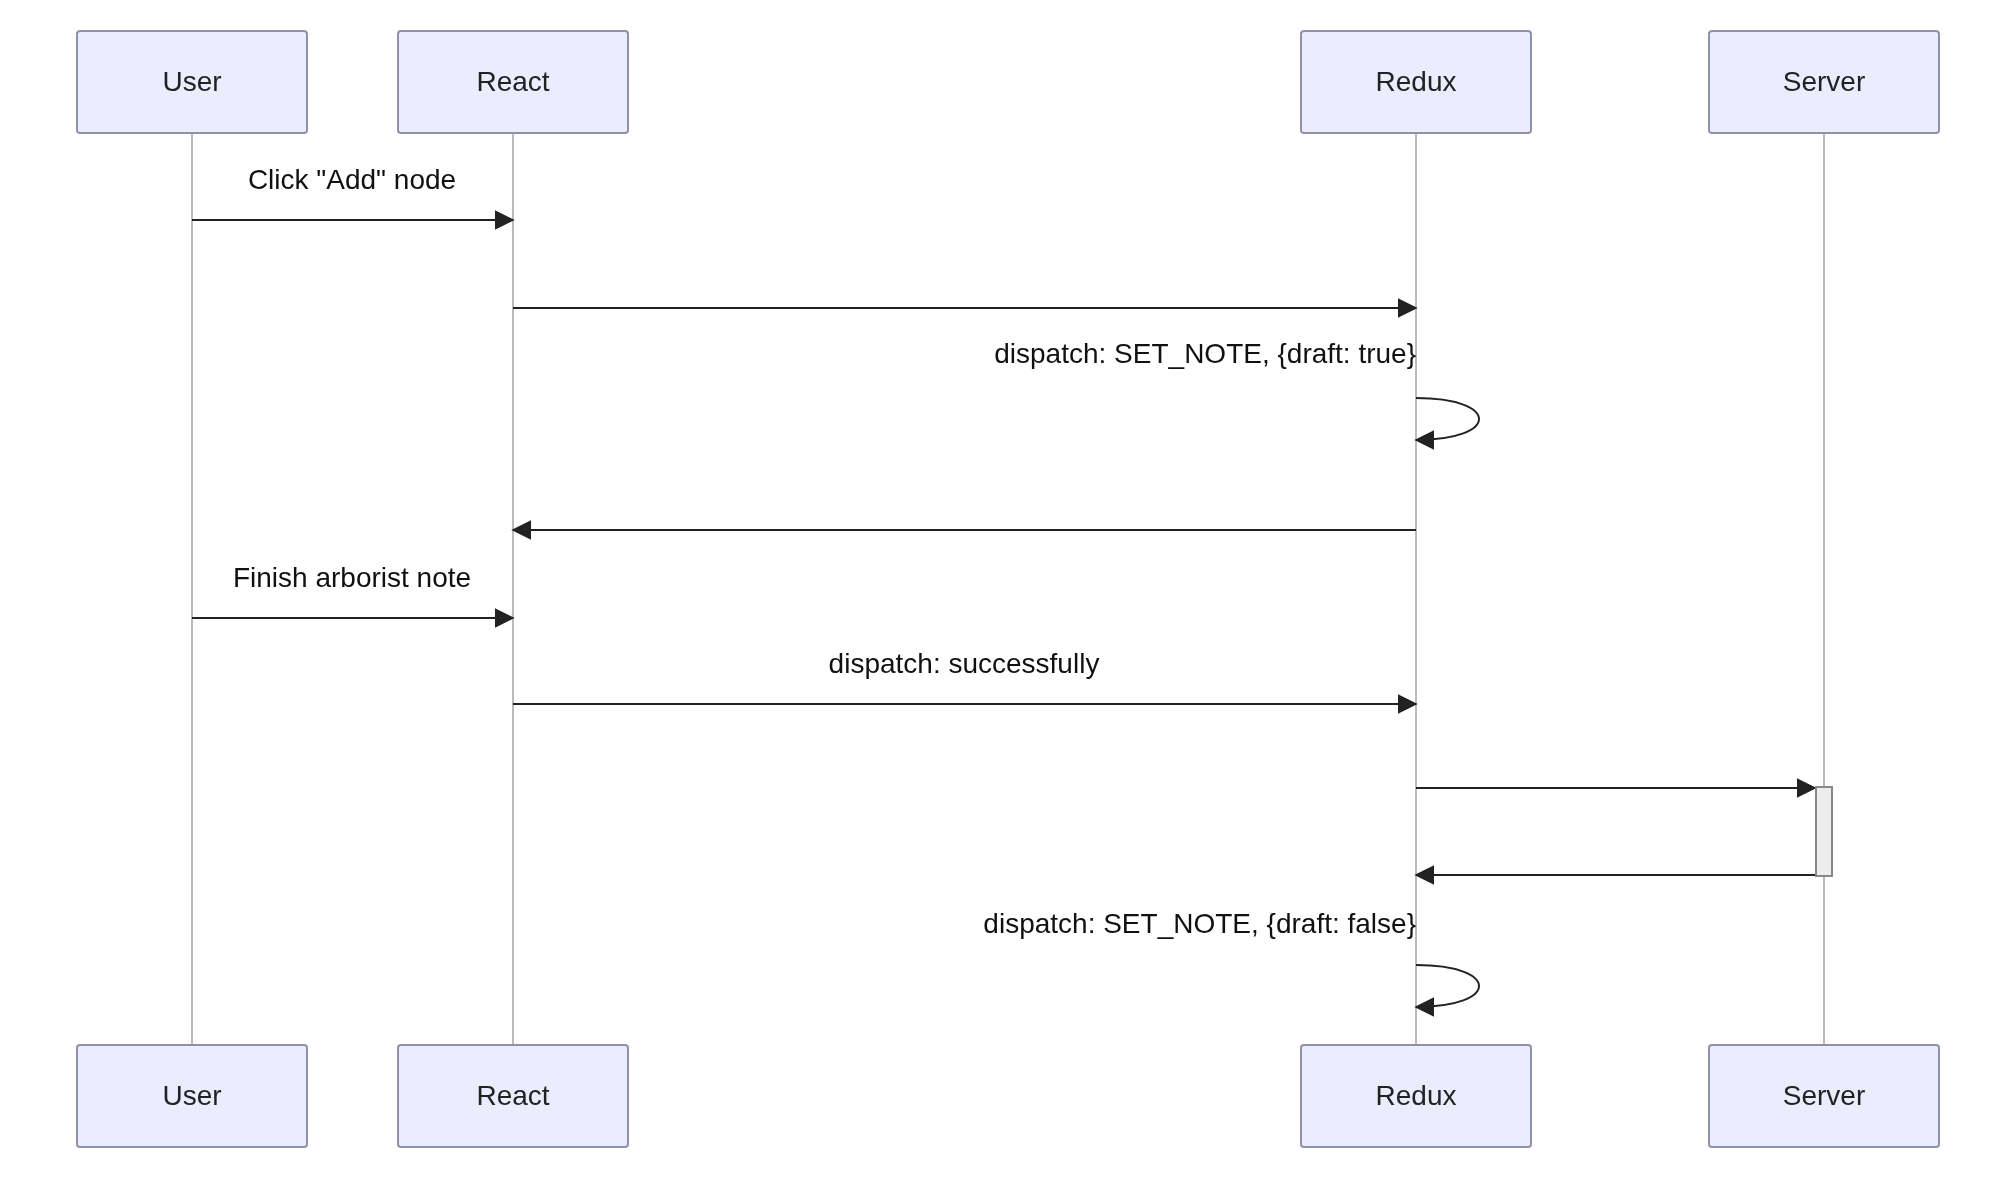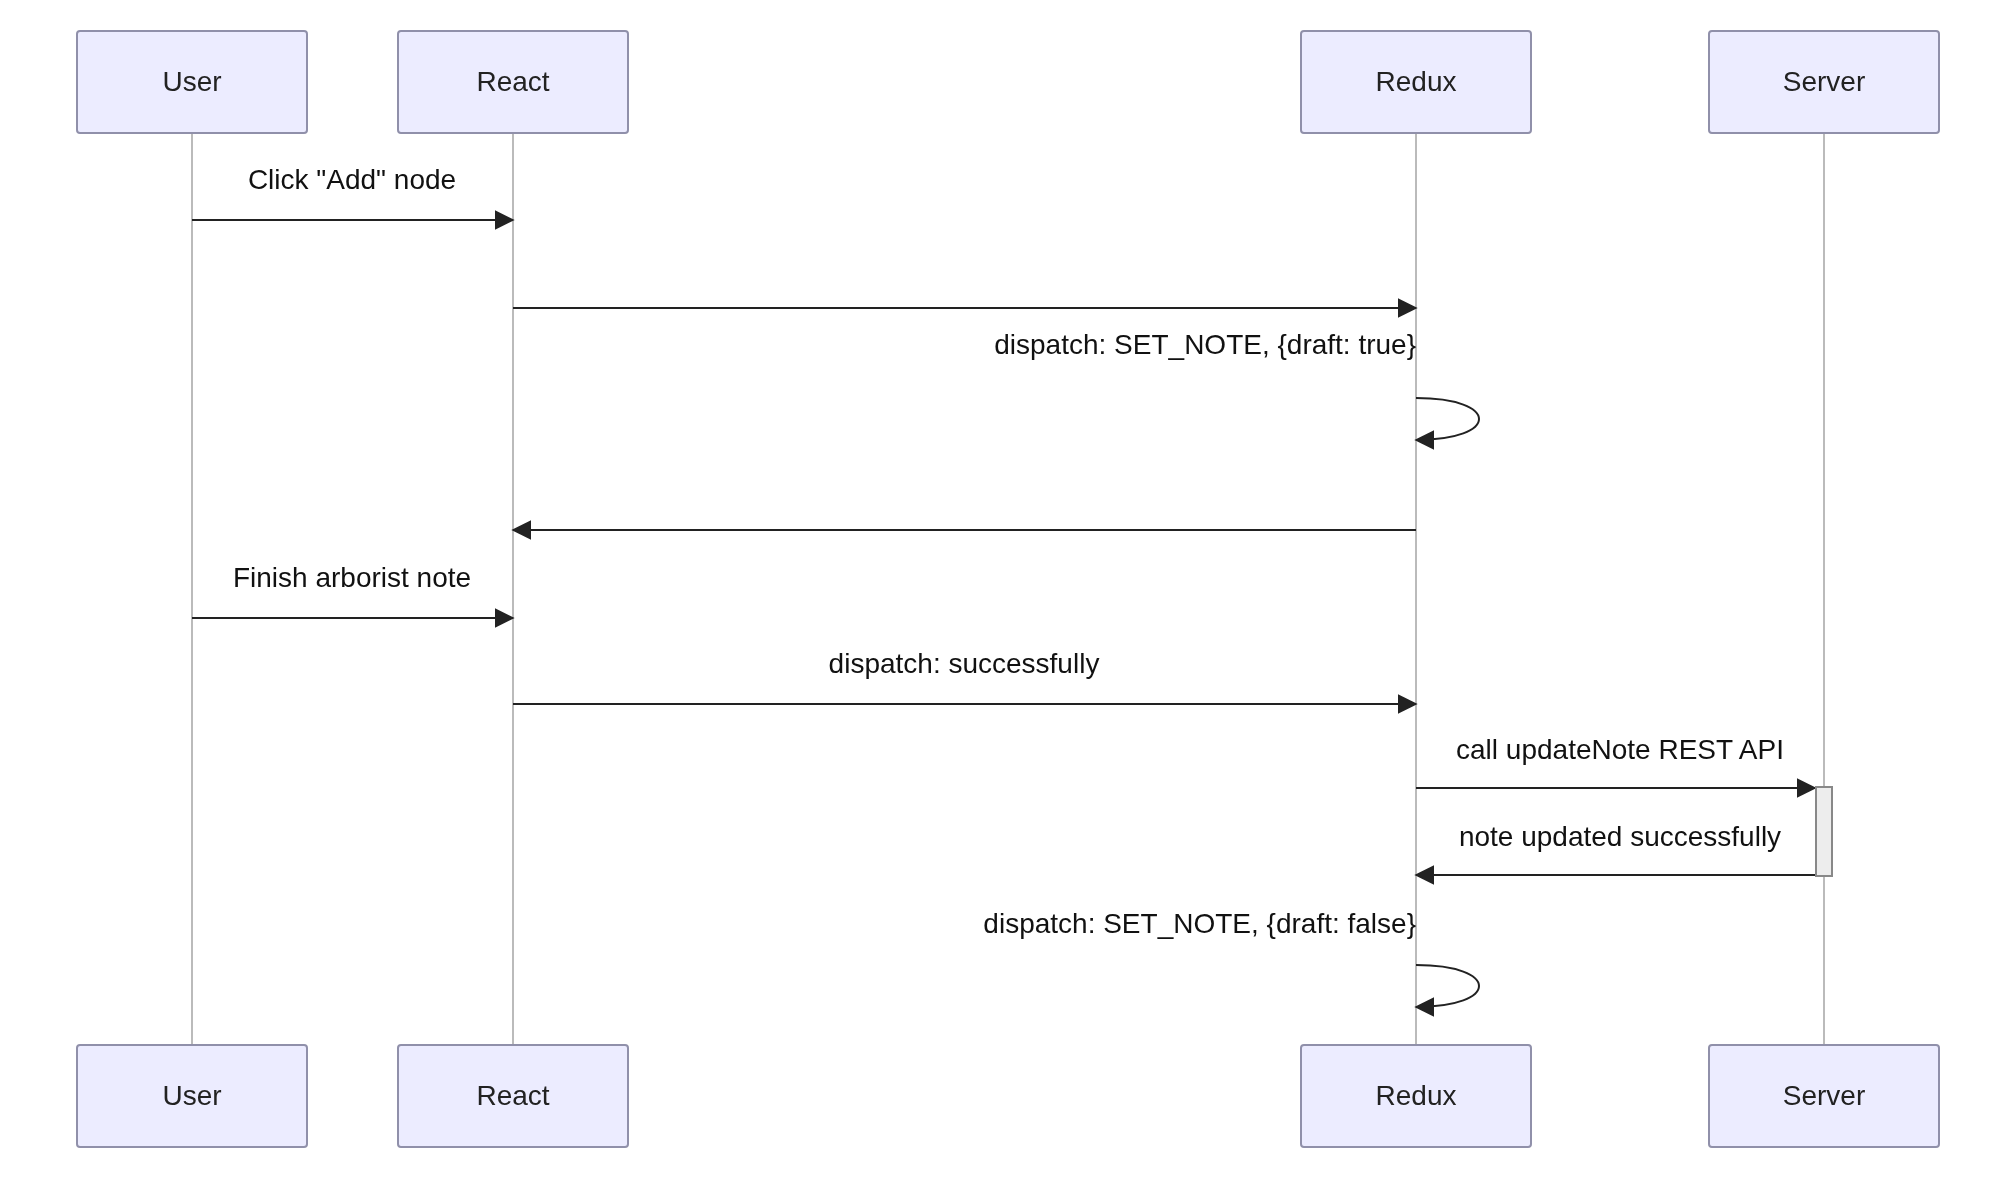--- a/index.html
+++ b/index.html
@@ -103,20 +103,18 @@
   <div class="participant" style="left:1300px;top:1044px; width:232px; height:104px;">
       <span>Redux</span>
     </div>
   <div class="participant" style="left:1708px;top:1044px; width:232px; height:104px;">
       <span>Server</span>
     </div>
 
   <div class="activation" style="left:1815px; top:786px; width:18px; height:91px;"></div>
 
   <div class="msglabel" style="left:352px;  top:164px;">Click "Add" node</div>
-  <div class="msglabel" style="left:1416px; top:329px; transform: translateX(-100%);">dispatch: SET_NOTE, {draft: true}</div>
+  <div class="msglabel" style="left:1416px; top:338px; transform: translateX(-100%);">dispatch: SET_NOTE, {draft: true}</div>
   <div class="msglabel" style="left:352px;  top:562px;">Finish arborist note</div>
   <div class="msglabel" style="left:964px;  top:648px;">dispatch: successfully</div>
-  <div class="msglabel" style="left:1620px; top:734px;">call updateNote REST API</div>
-  <div class="msglabel" style="left:1620px; top:821px;">note updated successfully</div>
   <div class="msglabel" style="left:1416px; top:908px; transform: translateX(-100%); text-align: right;">dispatch: SET_NOTE, {draft: false}</div>
 
 </div>
 
 </body></html>

